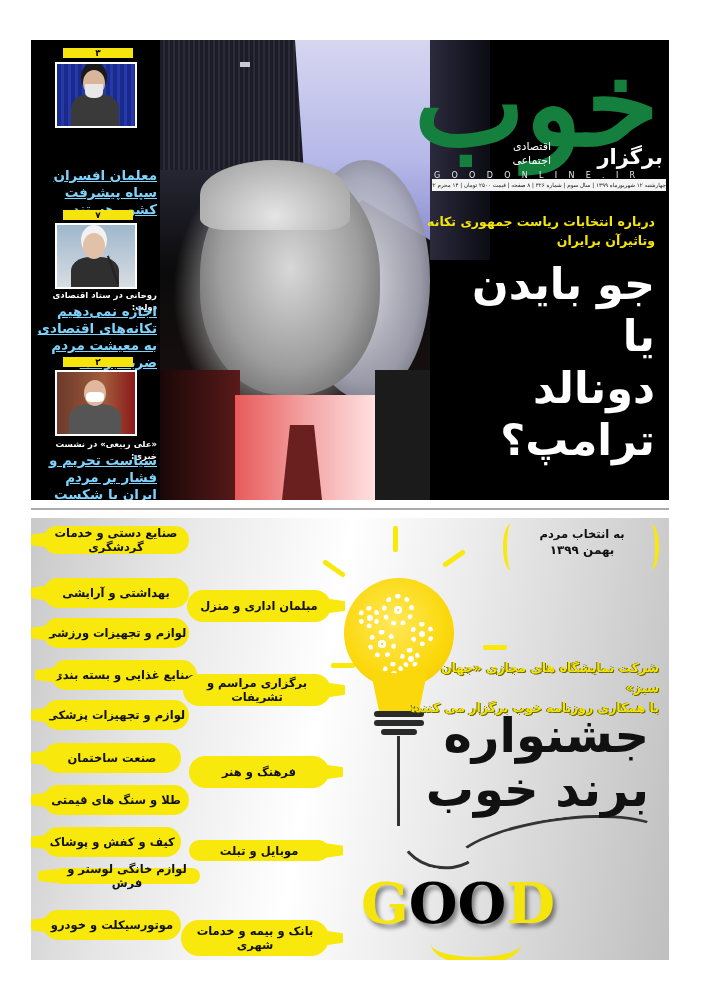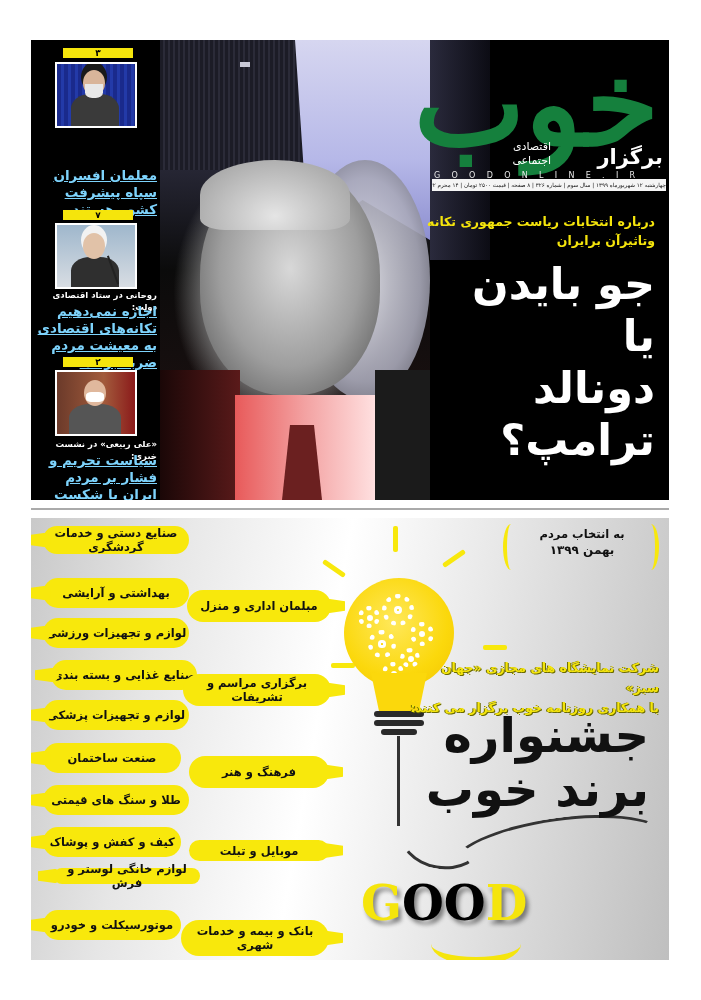--- a/index.html
+++ b/index.html
@@ -184,21 +184,21 @@
     position: absolute; right: 10px; top: 140px; width: 250px; color: #f5e50c; font-weight: bold;
     font-size: 12.5px; line-height: 20px; text-align: right;
     text-shadow: 1px 1px 0 #6b6b00, -1px 0 0 #6b6b00;
   }
   .ad-title {
     position: absolute; right: 20px; top: 190px; width: 270px; color: #111; font-weight: bold;
     font-size: 48px; line-height: 54px; text-align: right; letter-spacing: -1px;
   }
   .good-logo {
     position: absolute; left: 330px; top: 340px; width: 300px; height: 90px;
-    font-family: "DejaVu Serif", serif; font-weight: bold; font-size: 48px; line-height: 90px;
+    font-family: "DejaVu Serif", serif; font-weight: bold; font-size: 56px; line-height: 90px;
     text-shadow: 3px 4px 4px rgba(0,0,0,0.45);
   }
   .good-logo .y { color: #f5e50c; }
   .good-logo .k { color: #000; }
   .smile {
     position: absolute; left: 400px; top: 405px; width: 90px; height: 34px;
     border-bottom: 8px solid #f5e50c; border-radius: 0 0 50% 50%;
   }
 </style>
 </head>

